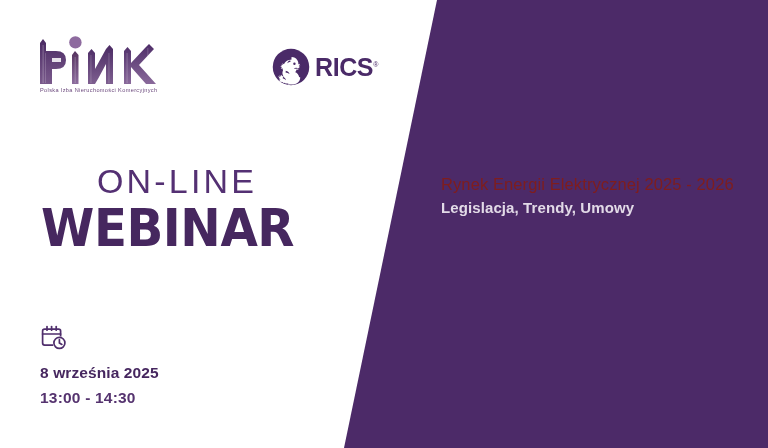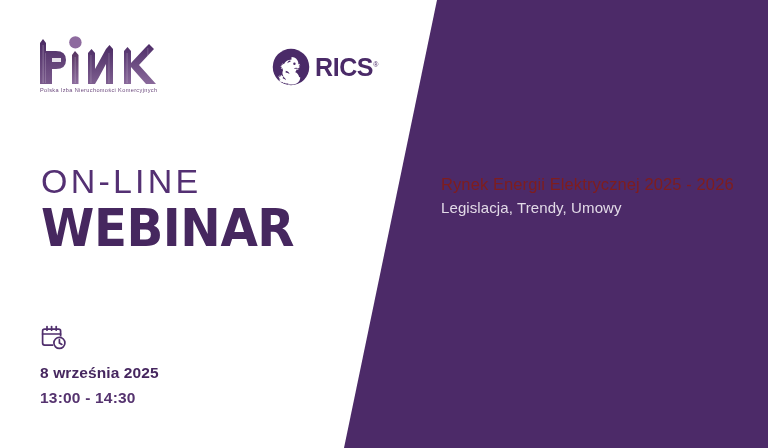--- a/index.html
+++ b/index.html
@@ -50,21 +50,21 @@
     color: #7f1d1d;
     font-weight: 400;
     letter-spacing: 0.1px;
     white-space: nowrap;
   }
 
   .panel-subtitle {
     font-size: 15px;
     line-height: 22px;
     color: #e2dae7;
-    font-weight: 400;
+    font-weight: 700;
     letter-spacing: 0.1px;
     margin-top: 1px;
     white-space: nowrap;
   }
 
   
   .pink-logo {
     position: absolute;
     left: 38px;
     top: 33px;
@@ -127,20 +127,21 @@
     left: 41px;
     top: 162px;
   }
 
   .headline-online {
     font-size: 34px;
     line-height: 38px;
     font-weight: 400;
     color: #543073;
     letter-spacing: 3.2px;
+    text-align: center;
   }
 
   .headline-webinar {
     font-size: 52px;
     line-height: 54px;
     font-weight: 800;
     color: #46275f;
     letter-spacing: -0.5px;
     transform: scaleX(0.93);
     transform-origin: left center;

